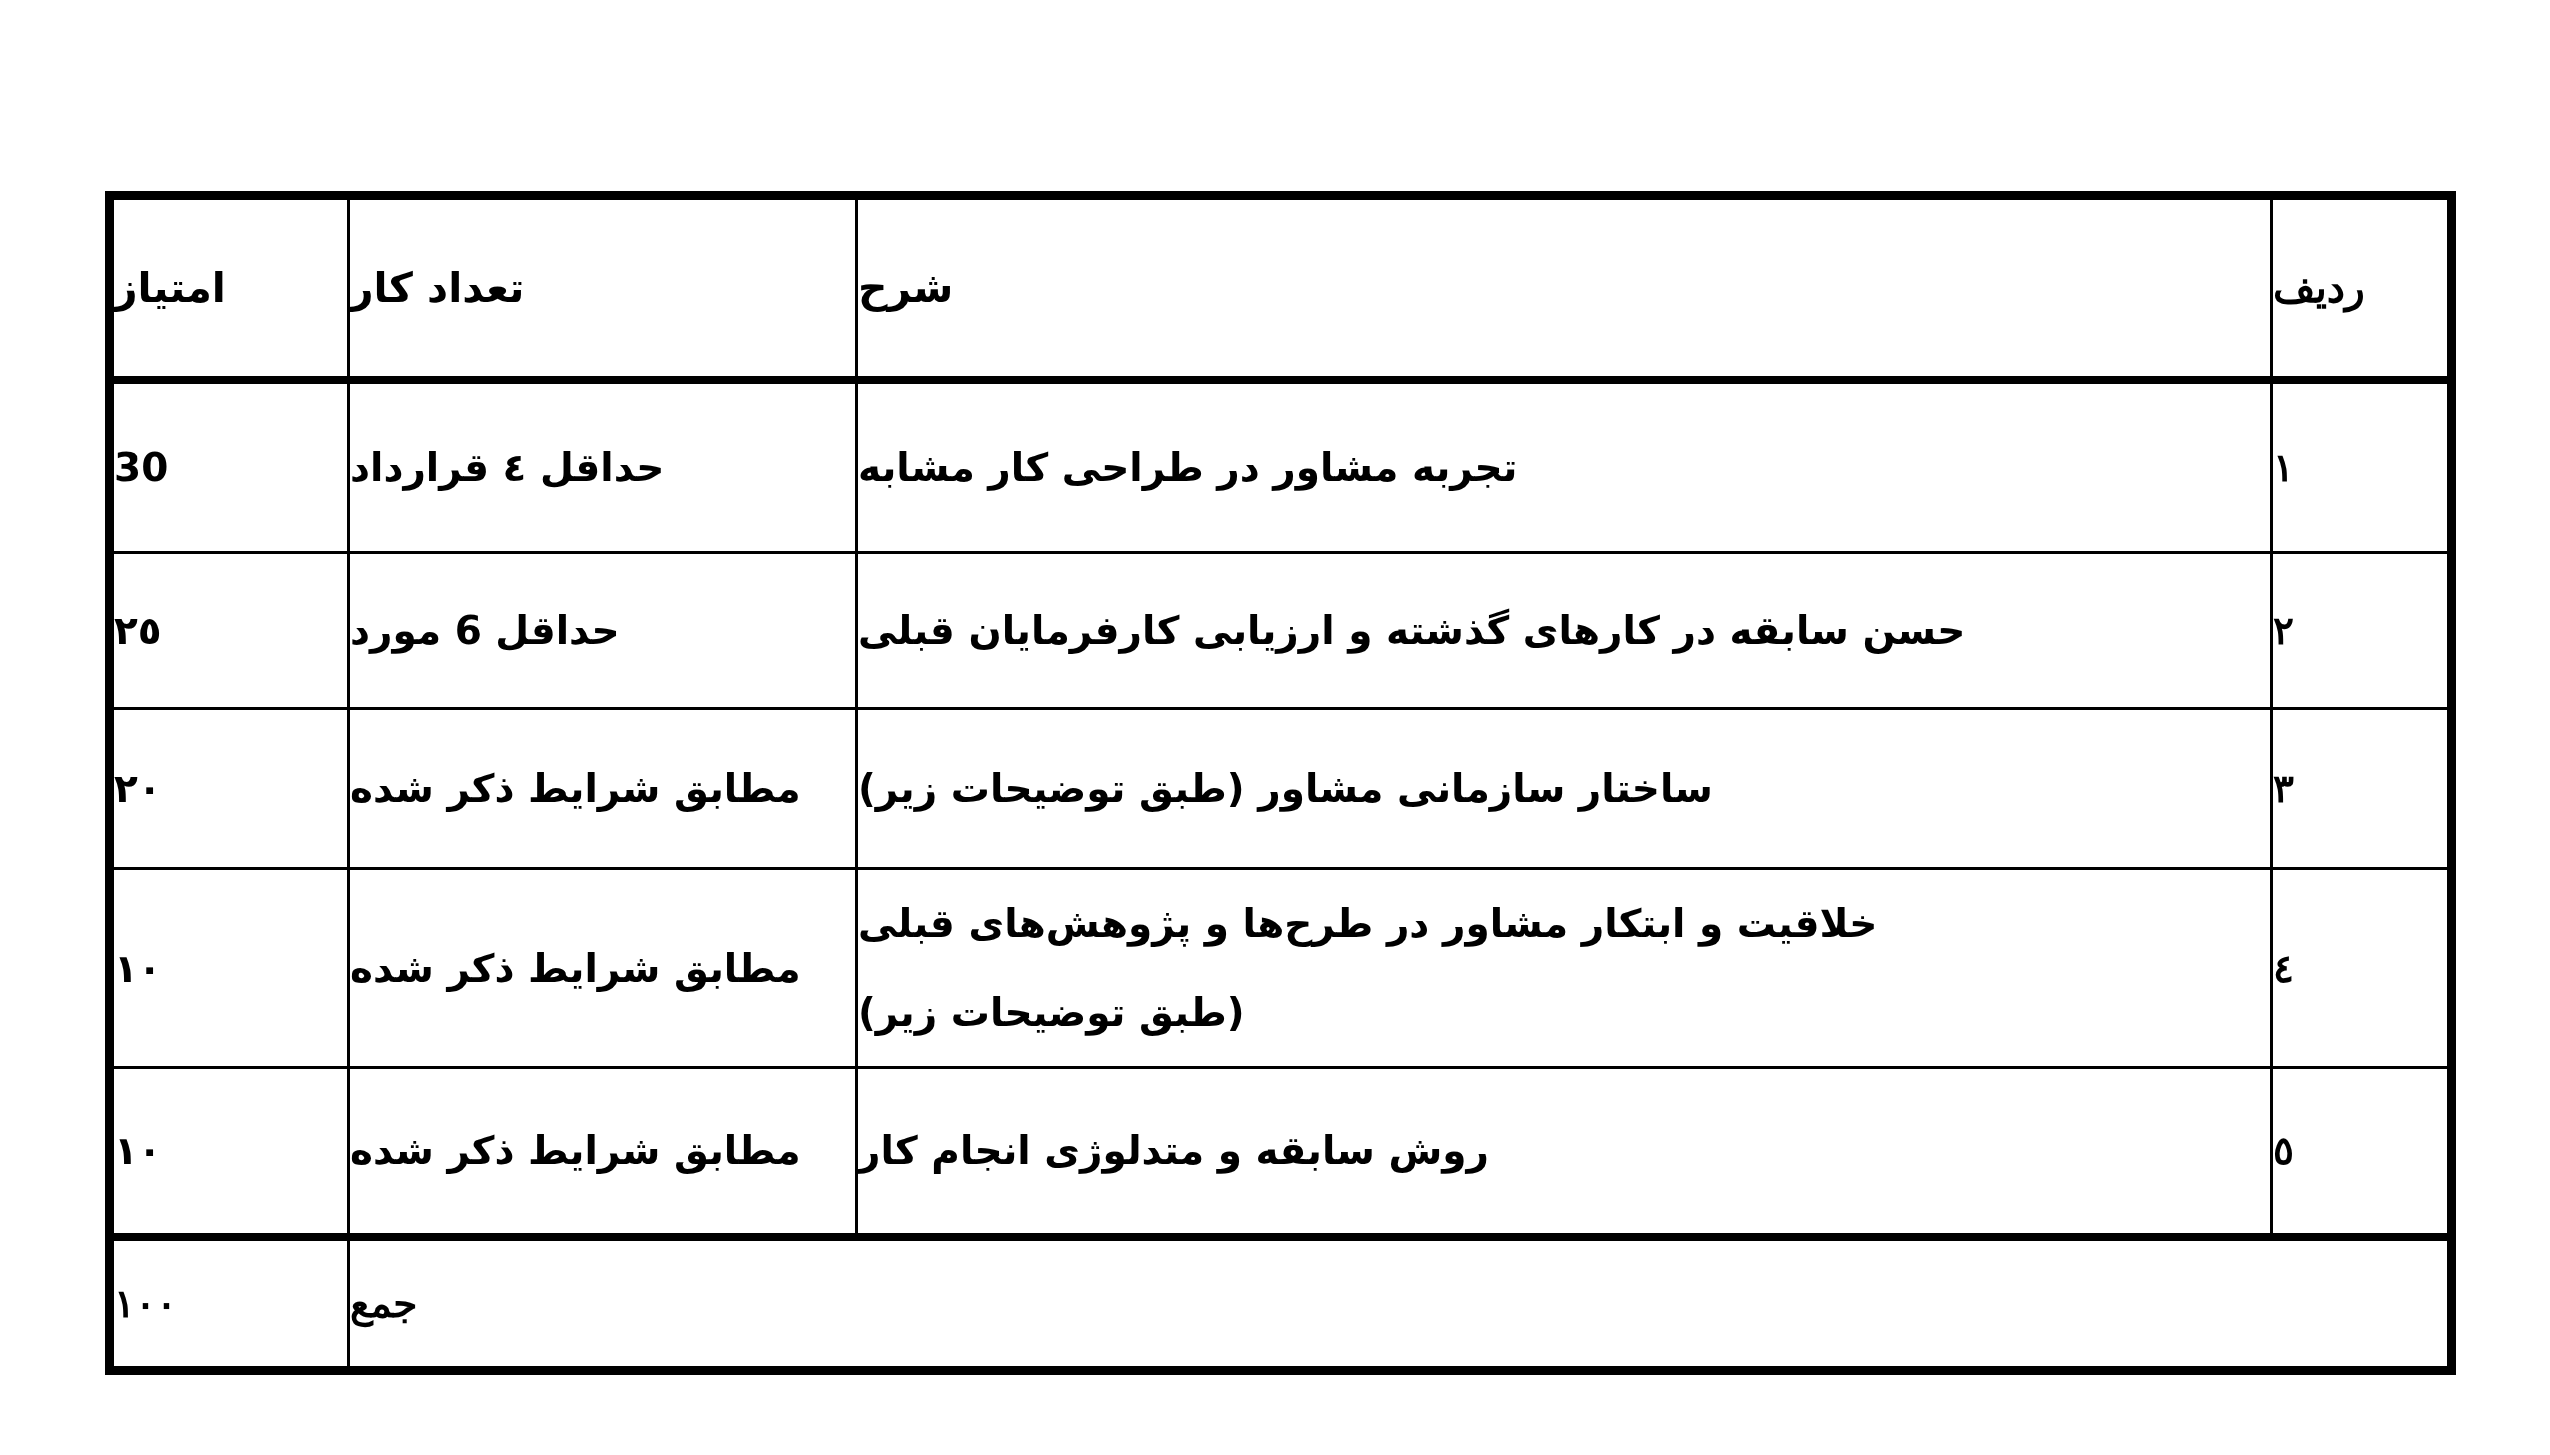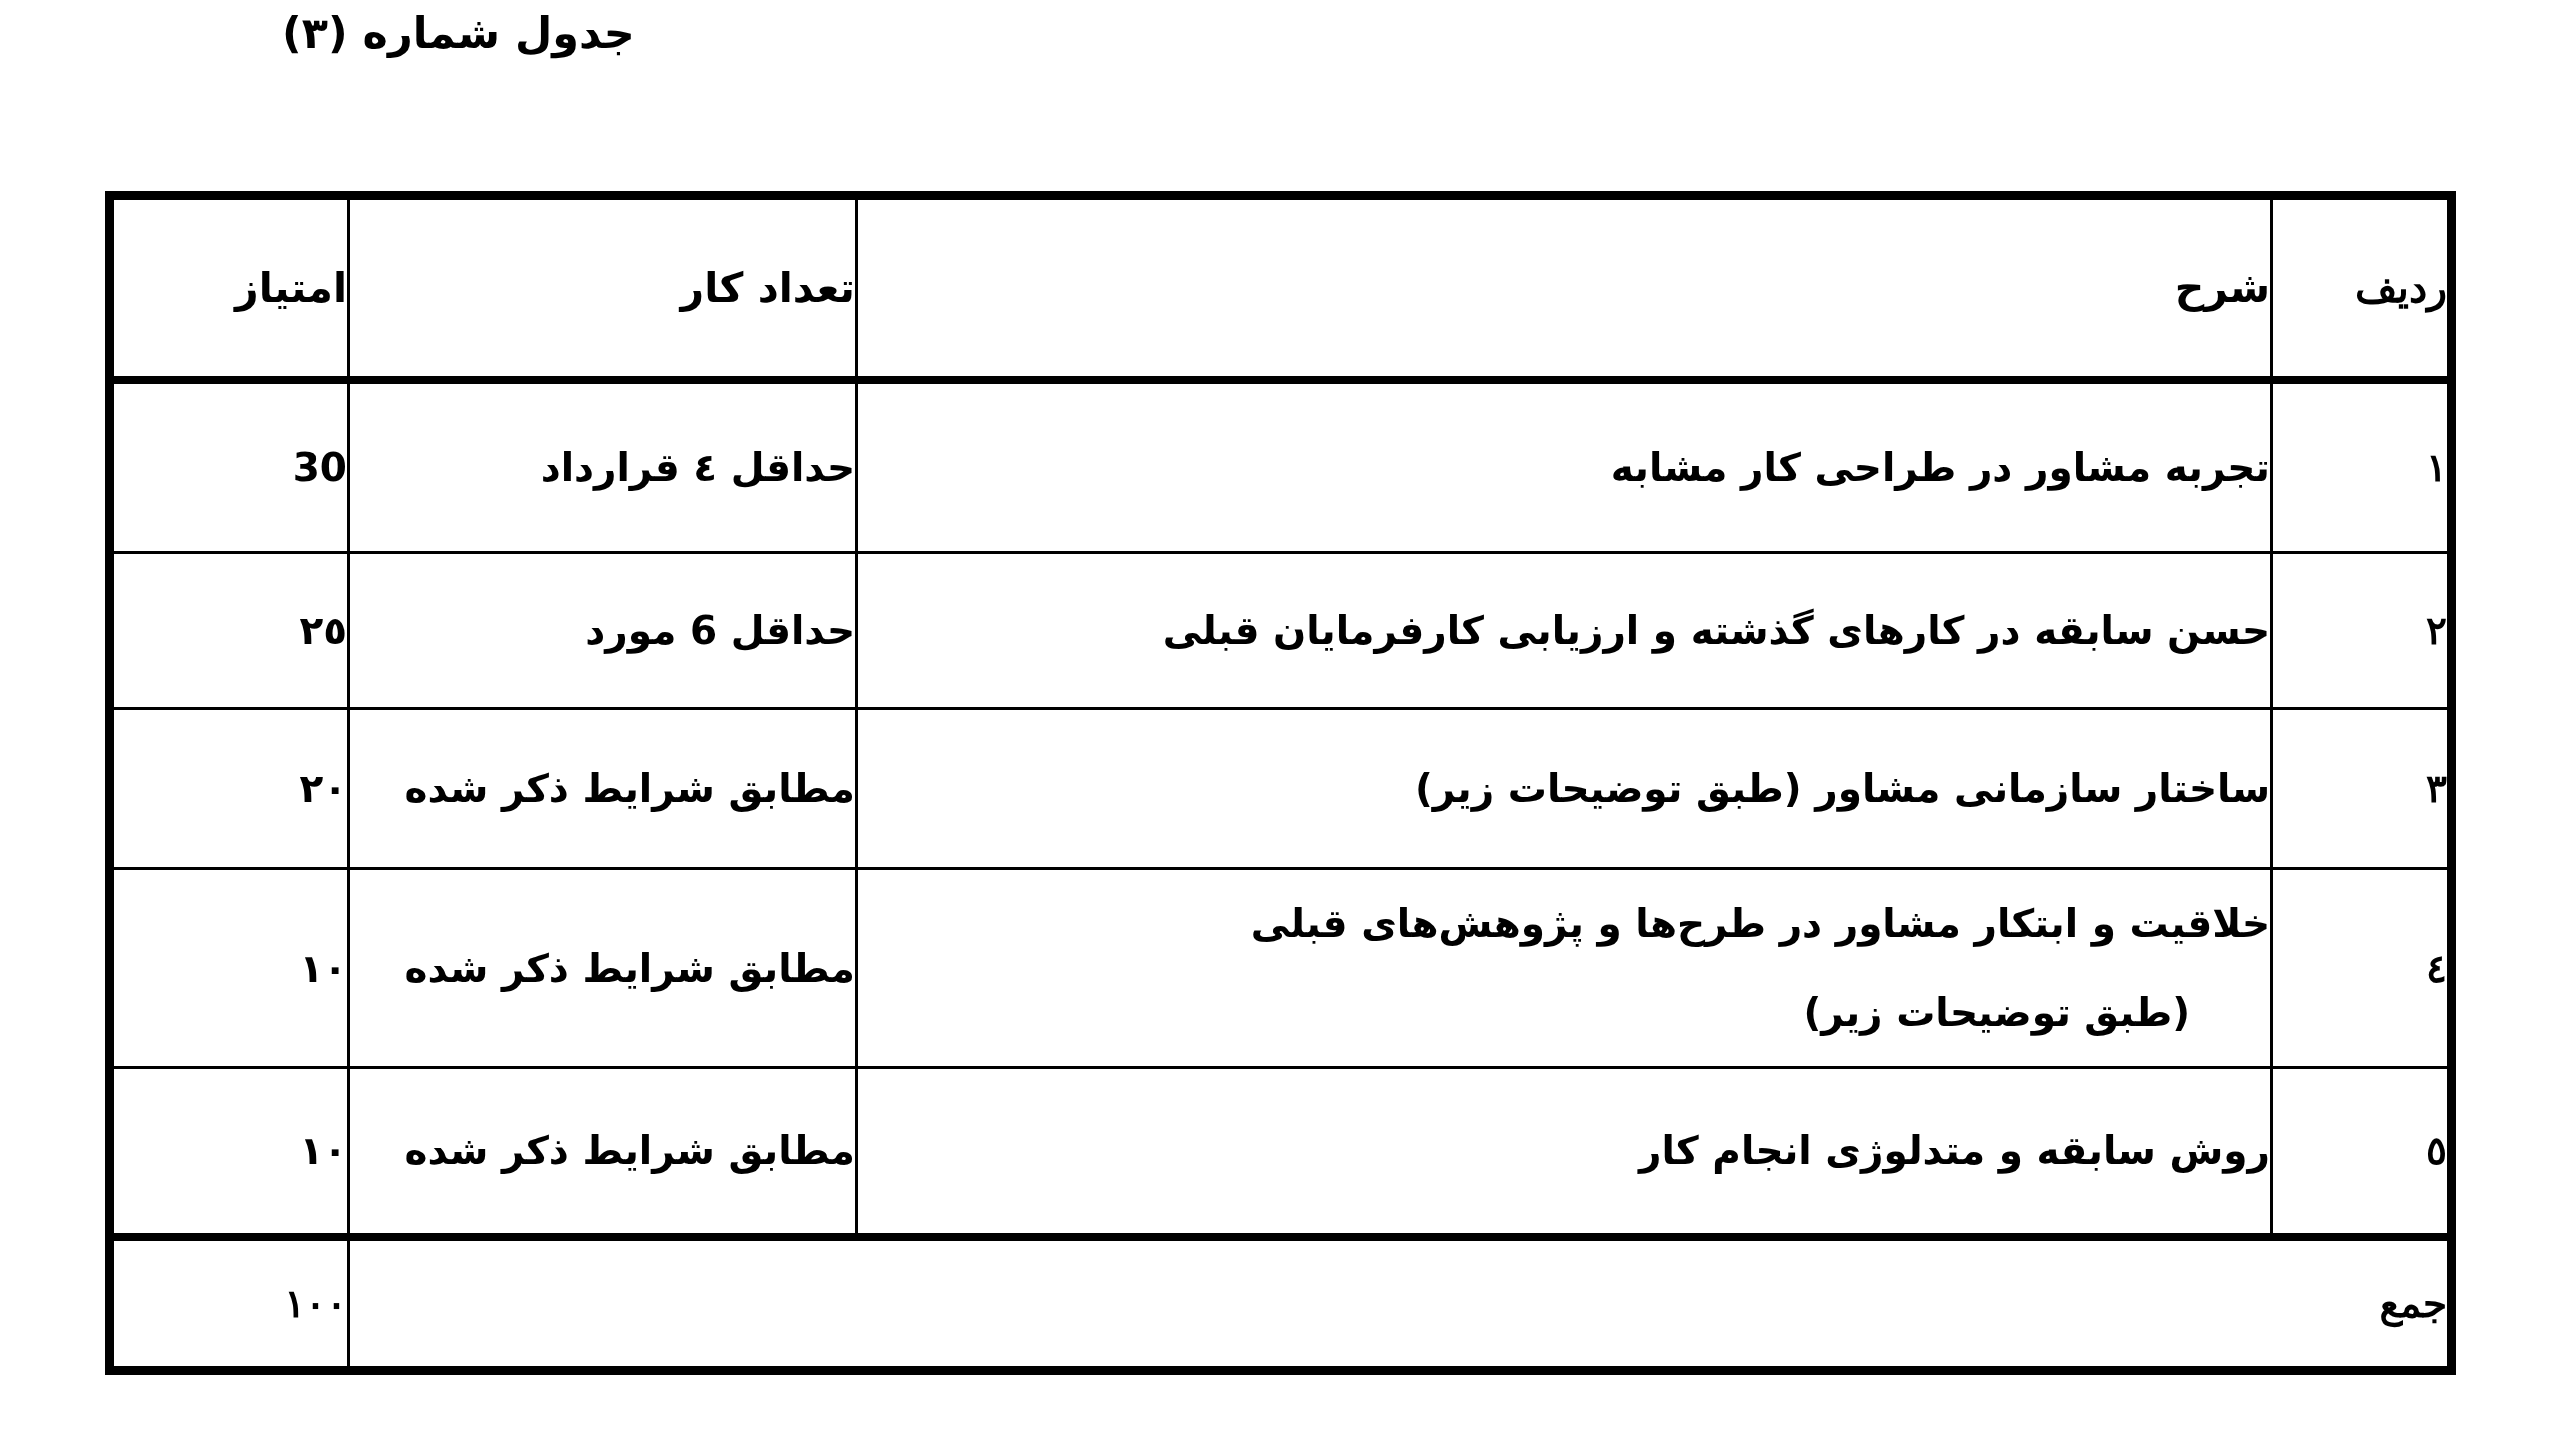--- a/index.html
+++ b/index.html
@@ -43,21 +43,21 @@
     width: 2342px;
     border-collapse: collapse;
     table-layout: fixed;
     direction: rtl;
     border: 9.3px solid #000000;
   }
   table.eval td {
     border: 3.7px solid #000000;
     font-size: 39px;
     font-weight: bold;
-    text-align: right;
+    text-align: left;
     vertical-align: middle;
     padding: 0;
     overflow: hidden;
   }
   tr.head-row td { border-bottom: 8.4px solid #000000; font-size: 41px; }
   tr.total-row td { border-top: 8.4px solid #000000; font-family: Liberation Serif, serif; }
   td.sharh {
     text-align: right;
     padding-right: 24px;
   }
@@ -65,21 +65,20 @@
   td.sharh .indent { padding-right: 80px; }
   td.score-cell { font-size: 41px; }
   td.radif-cell { font-size: 41px; font-family: Liberation Serif, serif; }
   td.total-merged { padding-right: 177px; }
 </style>
 </head>
 <body>
 
 <div class="page">
 
-  <div class="title-label">جدول شماره (٣)</div>
 
   <table class="eval">
     <colgroup>
       <col style="width:180px">
       <col style="width:1415px">
       <col style="width:508px">
       <col style="width:239px">
     </colgroup>
 
     <tbody>

